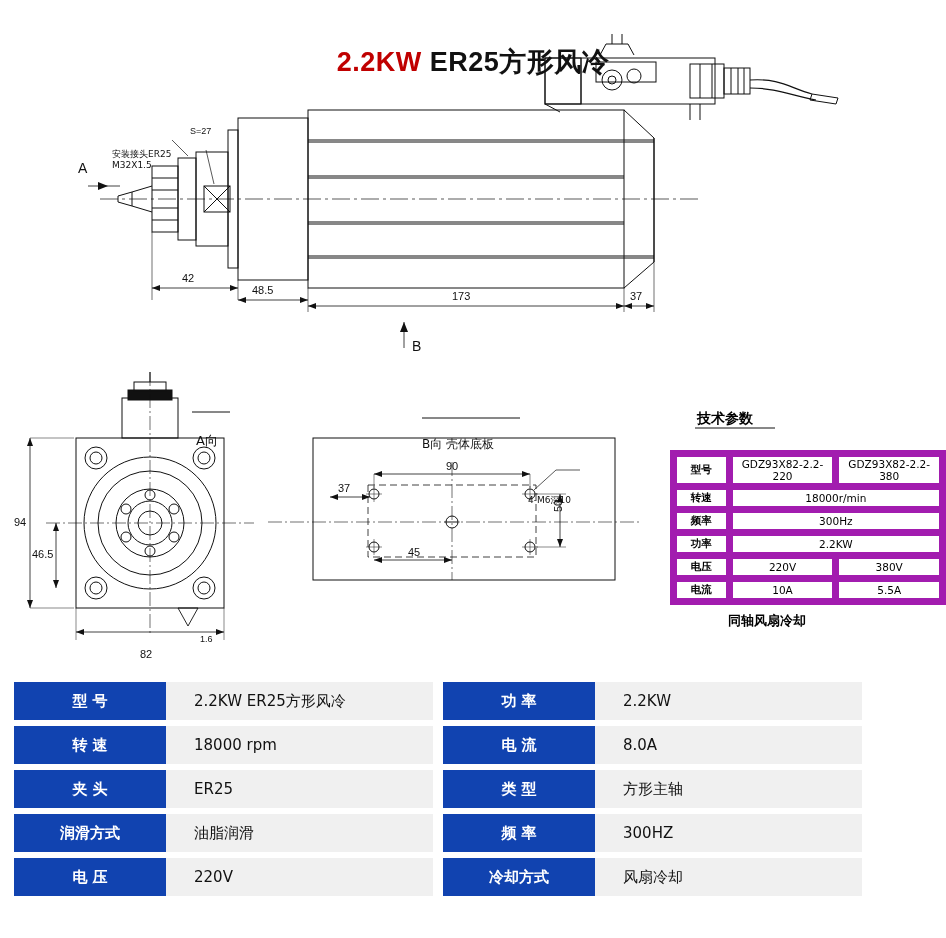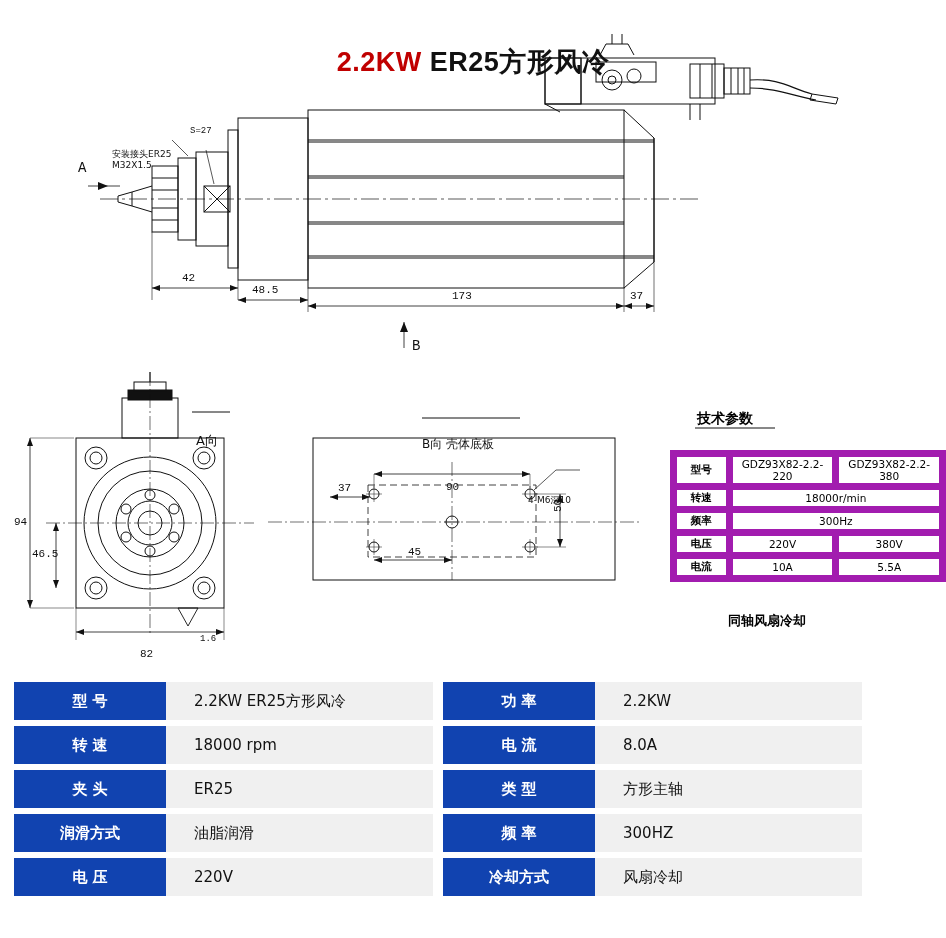--- a/index.html
+++ b/index.html
@@ -2,21 +2,21 @@
 <html><head>
 <meta charset="utf-8">
 <style>
   html,body{margin:0;padding:0;background:#ffffff;}
   body{width:946px;height:938px;position:relative;font-family:"Liberation Sans","DejaVu Sans",sans-serif;color:#000;}
   .abs{position:absolute;}
   .title{left:0;top:44px;width:946px;text-align:center;font-size:27px;font-weight:bold;letter-spacing:0.5px;}
   .title .kw{color:#c00000;}
   .title .rest{color:#111;}
   .draw{position:absolute;left:0;top:0;width:946px;height:690px;}
-  .lbl{position:absolute;font-size:11px;color:#111;white-space:nowrap;font-family:Liberation Mono, monospace;}
+  .lbl{position:absolute;font-size:11px;color:#111;white-space:nowrap;}
   .lbl.sm{font-size:9px;}
   .lbl.cn{font-family:"DejaVu Sans","Liberation Sans",sans-serif;margin-top:36px;}
   .specs{position:absolute;left:14px;top:682px;width:848px;}
   .specrow{display:flex;width:100%;margin-bottom:6px;height:38px;}
   .cellkey{width:152px;background:#1143b0;color:#fff;font-weight:bold;font-size:15px;display:flex;align-items:center;justify-content:space-around;padding:0 16px;box-sizing:border-box;font-family:"DejaVu Sans","Liberation Sans",sans-serif;}
   .cellval{flex:1;background:#f0f0f0;color:#111;font-size:15px;display:flex;align-items:center;padding-left:28px;box-sizing:border-box;font-family:"DejaVu Sans","Liberation Sans",sans-serif;}
   .gap{width:10px;}
   .tbl{position:absolute;left:670px;top:450px;border-collapse:collapse;font-size:10.5px;font-family:"DejaVu Sans","Liberation Sans",sans-serif;}
   .tbl td{border:7px solid #a21caf;padding:1px 3px;text-align:center;height:14px;}
   .tbl td.k{width:46px;font-weight:bold;}
@@ -241,21 +241,21 @@
   <div class="lbl" style="left:452px;top:290px;">173</div>
   <div class="lbl" style="left:630px;top:290px;">37</div>
 
   <div class="lbl cn" style="left:196px;top:396px;font-size:13px;">A向</div>
   <div class="lbl" style="left:14px;top:516px;">94</div>
   <div class="lbl" style="left:32px;top:548px;">46.5</div>
   <div class="lbl" style="left:140px;top:648px;">82</div>
   <div class="lbl sm" style="left:200px;top:634px;">1.6</div>
 
   <div class="lbl cn" style="left:422px;top:400px;font-size:12px;">B向 壳体底板</div>
-  <div class="lbl" style="left:446px;top:481px;text-align:right;">90</div>
+  <div class="lbl" style="left:446px;top:460px;text-align:right;">90</div>
   <div class="lbl" style="left:338px;top:482px;">37</div>
   <div class="lbl" style="left:408px;top:546px;">45</div>
   <div class="lbl" style="left:552px;top:512px;transform:rotate(-90deg);transform-origin:left top;">50</div>
   <div class="lbl sm cn" style="left:528px;top:458px;">4-M6深10</div>
 
   
   <div class="tcap cn">技术参数</div>
   <table class="tbl">
     <tbody>
       <tr>
@@ -265,20 +265,24 @@
       </tr>
       <tr>
         <td class="k cn">转速</td>
         <td class="v" colspan="2">18000r/min</td>
       </tr>
       <tr>
         <td class="k cn">频率</td>
         <td class="v" colspan="2">300Hz</td>
       </tr>
       <tr>
+        <td class="k cn">功率</td>
+        <td class="v" colspan="2">2.2KW</td>
+      </tr>
+      <tr>
         <td class="k cn">电压</td>
         <td class="v">220V</td>
         <td class="v">380V</td>
       </tr>
       <tr>
         <td class="k cn">电流</td>
         <td class="v">10A</td>
         <td class="v">5.5A</td>
       </tr>
     </tbody>

